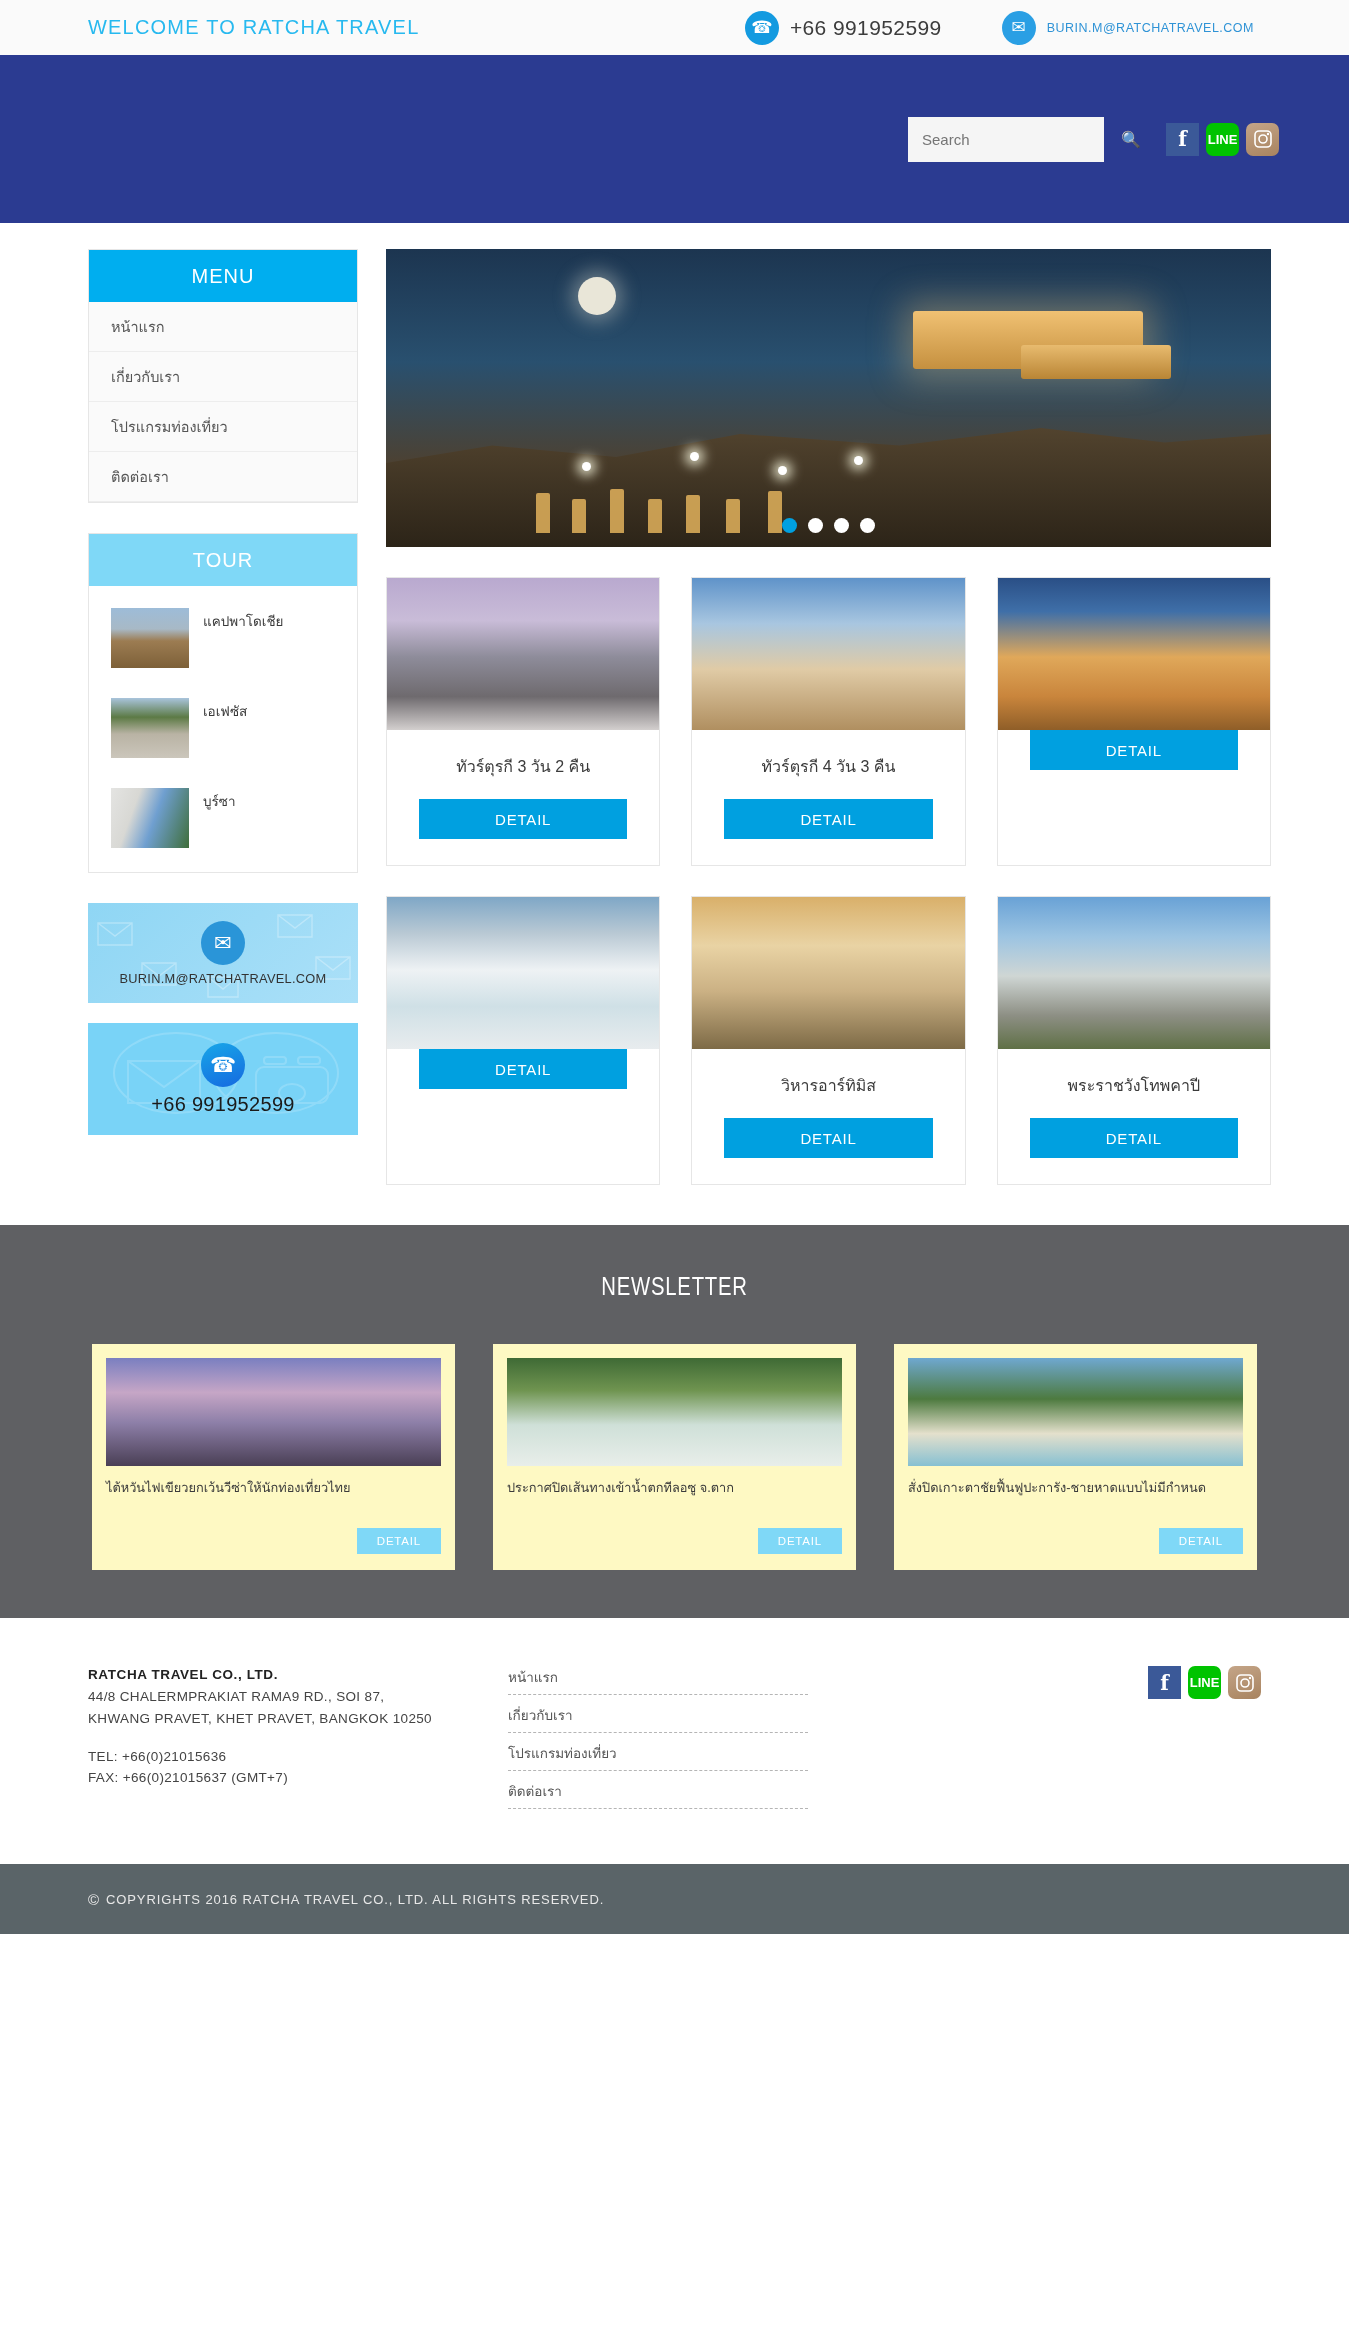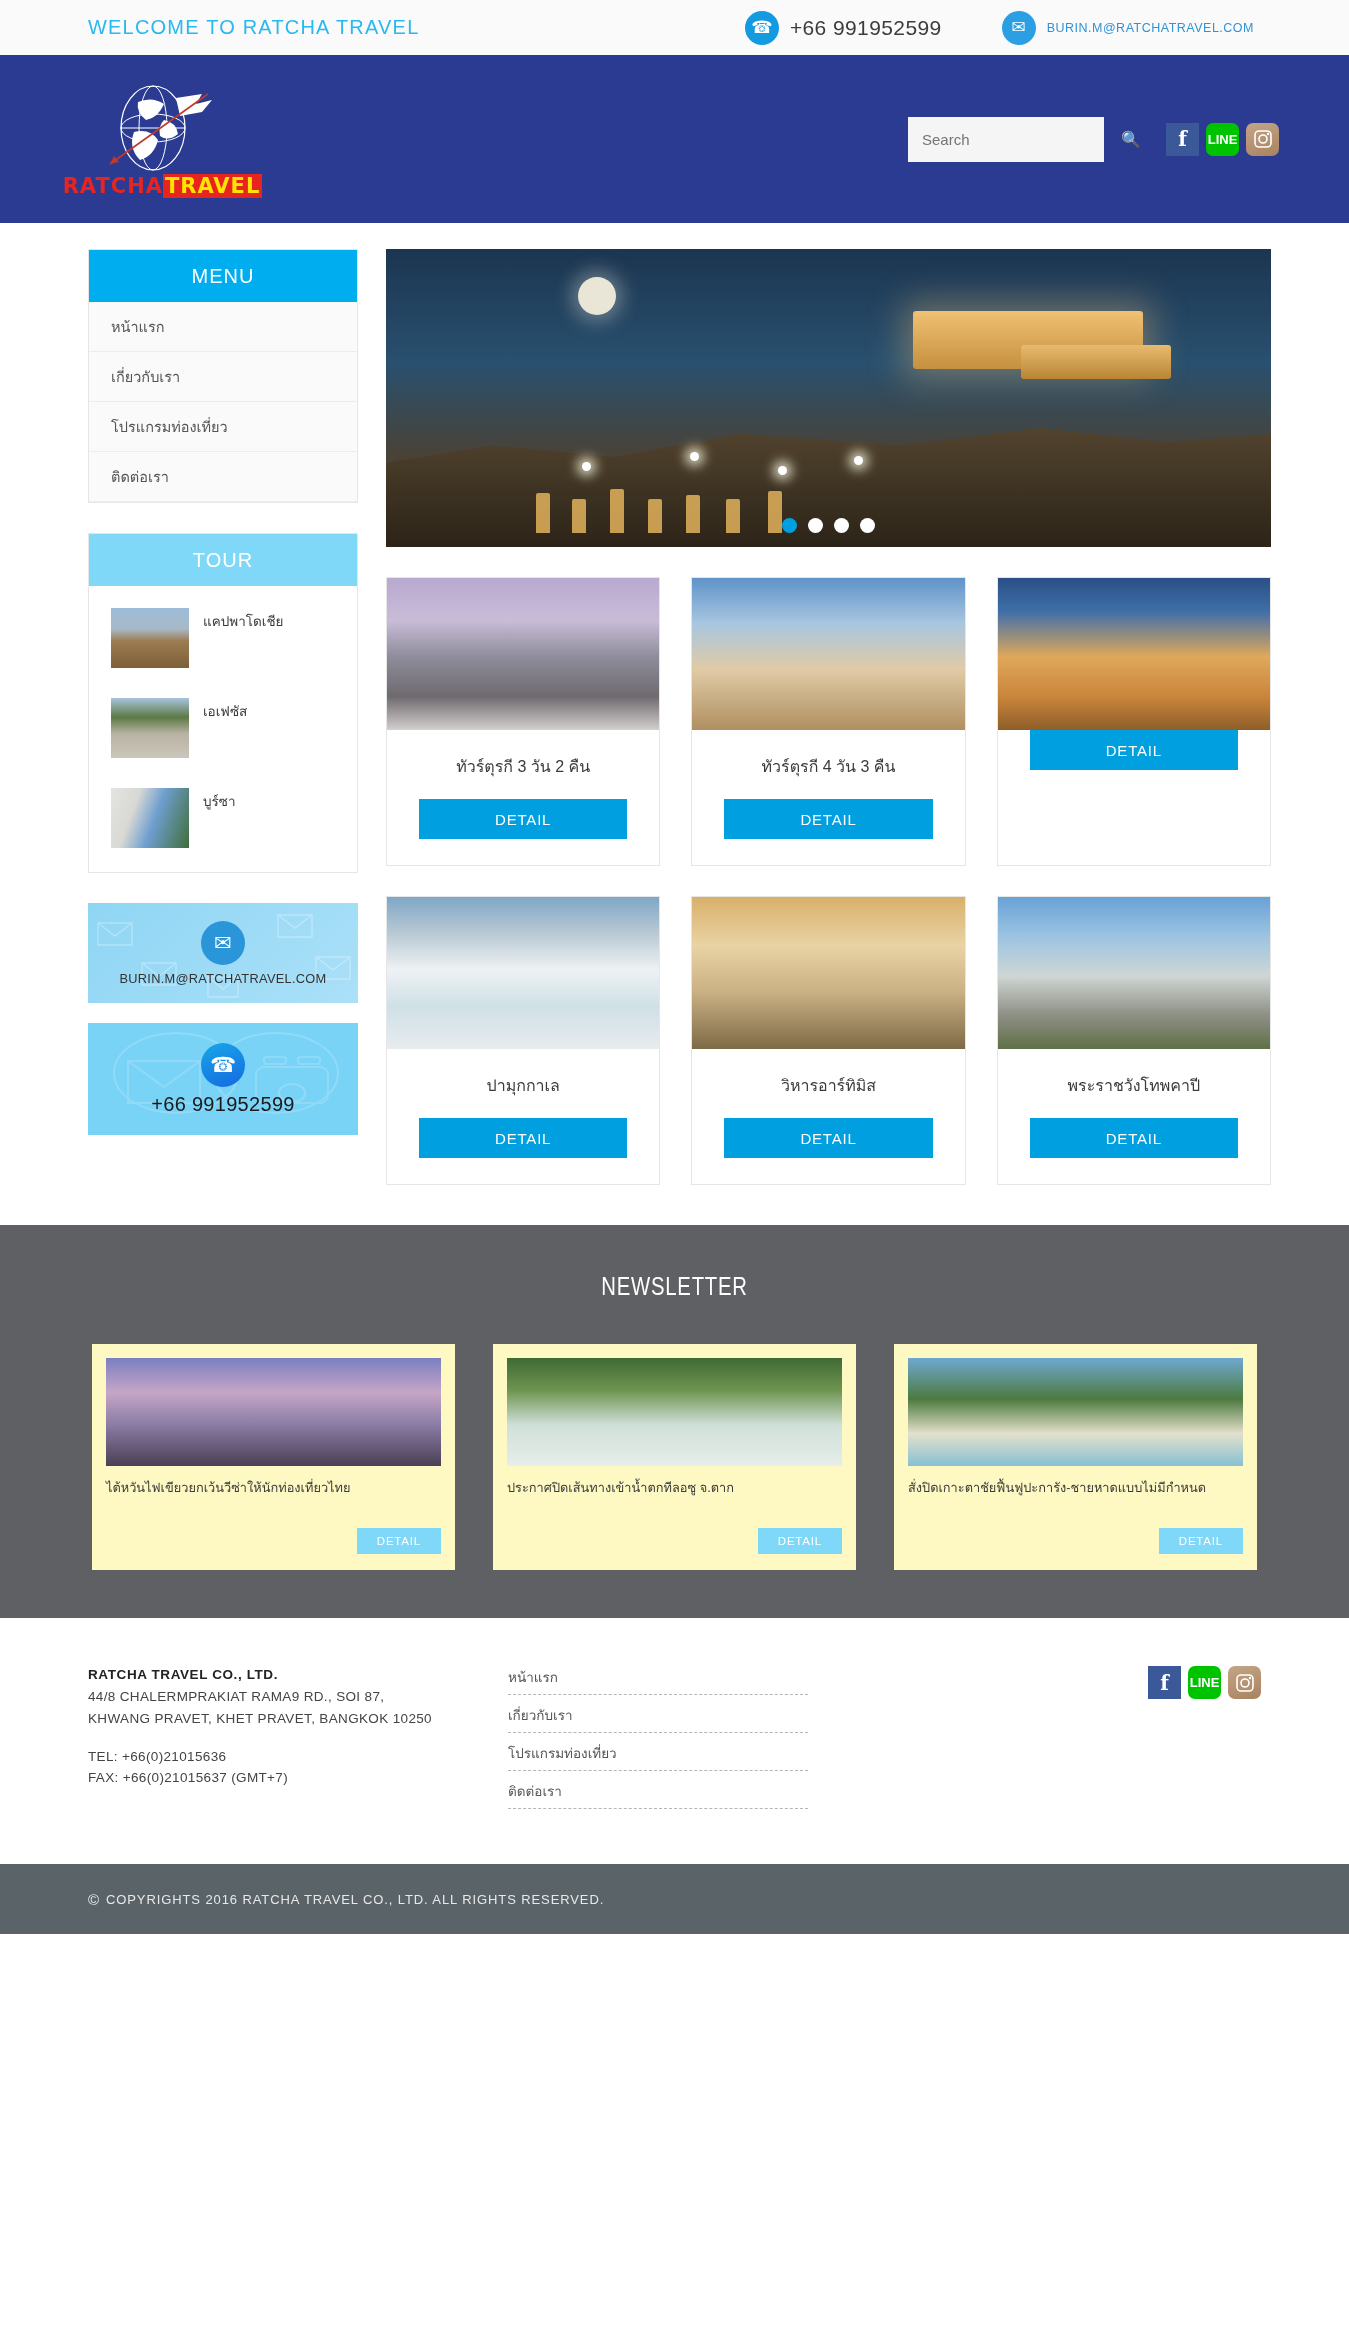--- a/index.html
+++ b/index.html
@@ -197,39 +197,20 @@
     <span class="tb-circle">☎</span>
     <span class="tb-phonenum">+66  991952599</span>
   </div>
   <div class="tb-contact">
     <span class="tb-circle mail">✉</span>
     <span class="tb-mailtxt">BURIN.M@RATCHATRAVEL.COM</span>
   </div>
 </div>
 
 <div class="header">
-  <div class="logo-wrap">
-    <div class="logo-globe">
-      <svg width="130" height="92" viewBox="0 0 130 92">
-        <ellipse cx="55" cy="48" rx="32" ry="42" fill="none" stroke="#ffffff" stroke-width="1.2"></ellipse>
-        <ellipse cx="55" cy="48" rx="14" ry="42" fill="none" stroke="#ffffff" stroke-width="1"></ellipse>
-        <ellipse cx="55" cy="48" rx="32" ry="14" fill="none" stroke="#ffffff" stroke-width="1"></ellipse>
-        <line x1="23" y1="48" x2="87" y2="48" stroke="#fff" stroke-width="1"></line>
-        <path d="M40 22 q14 -6 26 2 q-6 14 -18 16 q-10 -8 -8 -18z" fill="#fff"></path>
-        <path d="M36 52 q16 -4 24 8 q-4 16 -18 20 q-12 -12 -6 -28z" fill="#fff"></path>
-        <path d="M66 40 q12 2 14 14 q-10 8 -18 2 q-2 -10 4 -16z" fill="#fff"></path>
-        <path d="M78 18 l26 -4 l-6 10 l16 -4 l-10 12 l-22 4 z" fill="#fff"></path>
-        <path d="M12 84 L110 14" stroke="#c0392b" stroke-width="1.6" fill="none"></path>
-        <path d="M12 84 l9 -2 l-5 -6 z" fill="#c0392b"></path>
-      </svg>
-    </div>
-    <div class="logo-word">
-      <span class="r">RATCHA</span><span class="t">TRAVEL</span>
-    </div>
-  </div>
   <div class="hdr-spacer"></div>
   <div class="search-box">
     <input type="text" placeholder="Search" style="">
     <span class="search-ico">🔍</span>
   </div>
   <div class="social-row">
     <div class="sq fb">f</div>
     <div class="sq line">LINE</div>
     <div class="sq ig">
       <svg width="22" height="22" viewBox="0 0 22 22">
@@ -352,21 +333,20 @@
         <div class="card-img" style="background:linear-gradient(180deg,#2a4f86 0%,#3f6fa8 22%,#e0a85a 52%,#c9853c 78%,#8f5e28 100%)"></div>
         <div class="card-btn-wrap">
           <button class="btn-detail">DETAIL</button>
         </div>
       </div>
     </div>
 
     <div class="row2">
       <div class="card">
         <div class="card-img" style="background:linear-gradient(180deg,#7fa7c6 0%,#b9c9d4 24%,#eef2f4 48%,#cfe0e6 72%,#e8ecee 100%)"></div>
-        <div class="card-title">ปามุกกาเล</div>
         <div class="card-btn-wrap">
           <button class="btn-detail">DETAIL</button>
         </div>
       </div>
       <div class="card">
         <div class="card-img" style="background:linear-gradient(180deg,#d9b06a 0%,#e9d3a4 32%,#cbb184 62%,#7d6a46 100%)"></div>
         <div class="card-title">วิหารอาร์ทิมิส</div>
         <div class="card-btn-wrap">
           <button class="btn-detail">DETAIL</button>
         </div>

